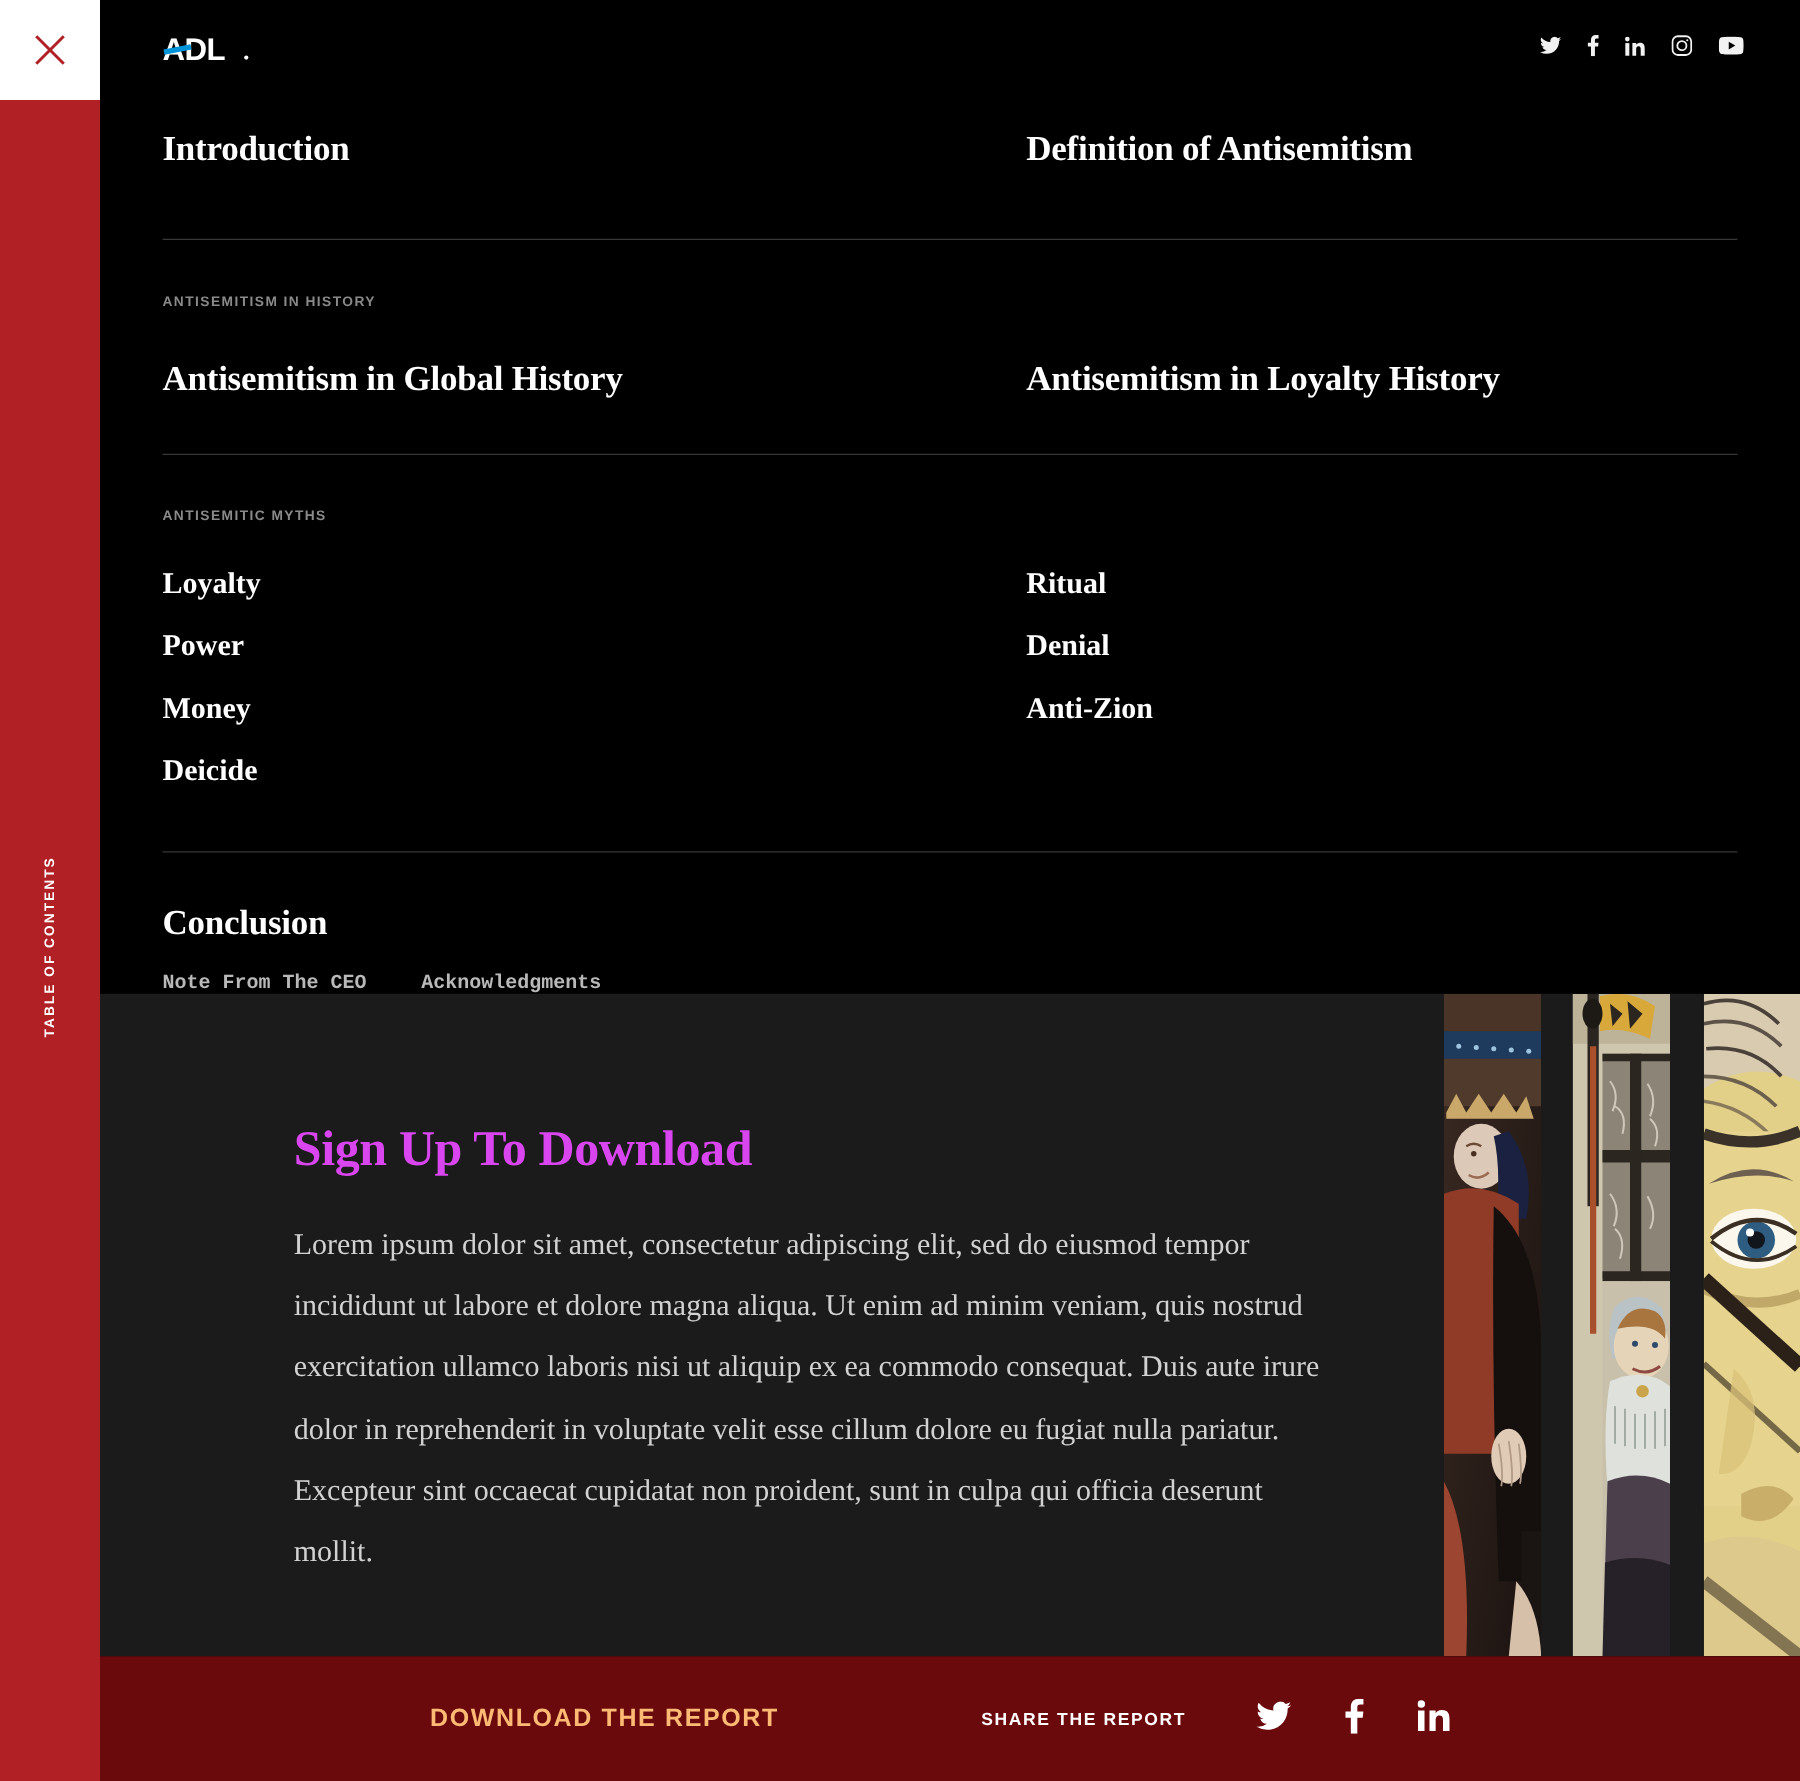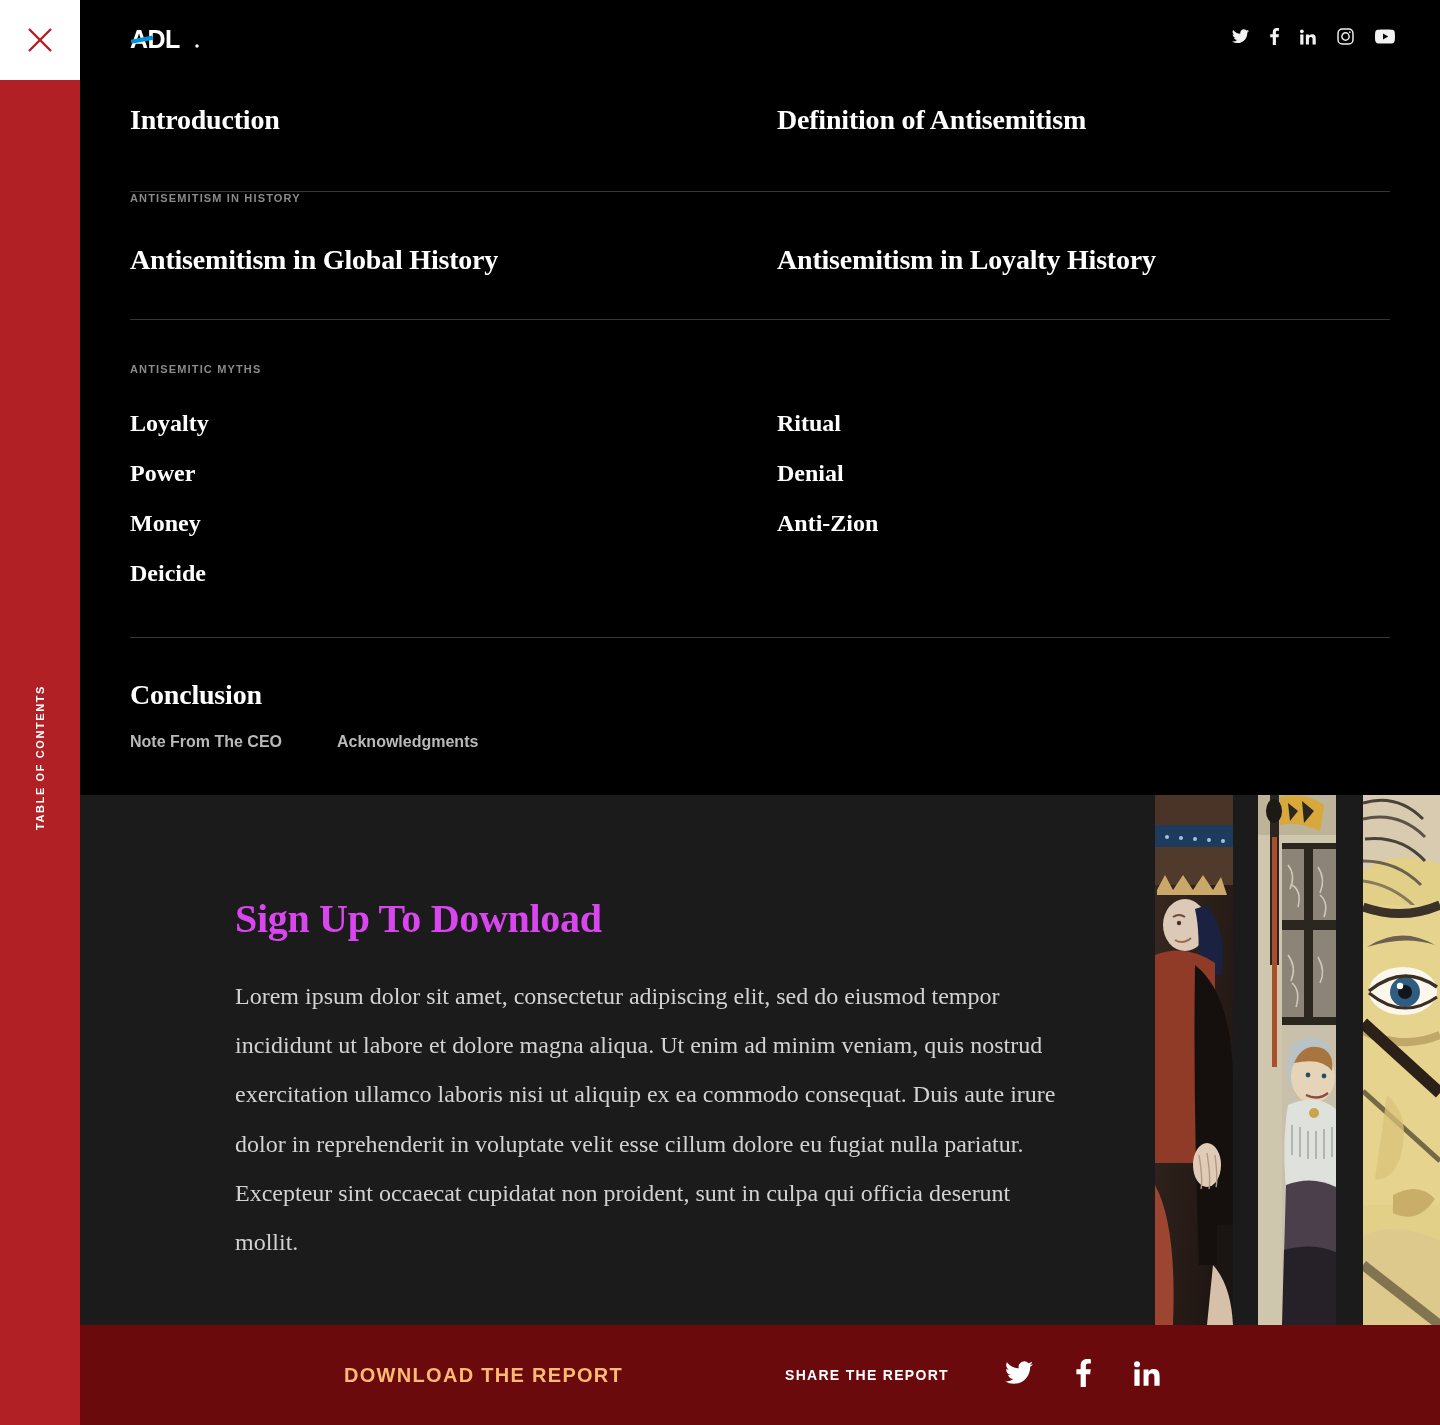--- a/index.html
+++ b/index.html
@@ -47,21 +47,21 @@
     position:absolute; left:50px; top:25px; width:72px; height:30px;
   }
   .social-top {
     position:absolute; right:45px; top:28px;
     display:flex; align-items:center; gap:21px;
   }
   .social-top .s-ico { display:block; cursor:pointer; opacity:.95; }
 
   .toc-body { position:absolute; left:50px; top:80px; width:1260px; }
 
-  .row2 { display:flex; }
+  .row2 { display:flex;gap:44px; }
   .col-l { width:647px; }
   .col-r { width:auto; }
 
   .toc-major {
     color:#ffffff;
     font-family:"Liberation Serif", serif;
     font-weight:bold;
     font-size:28px;
     line-height:1.05;
     letter-spacing:-0.2px;
@@ -83,21 +83,21 @@
     color:#ffffff;
     font-family:"Liberation Serif", serif;
     font-weight:bold;
     font-size:24px;
     line-height:1;
     cursor:pointer;
     display:inline-block;
   }
   .sub-link {
     color:#b9b9b9;
-    font-family:Liberation Sans, sans-serif;
+    font-family:Liberation Mono, monospace;
     font-weight:bold;
     font-size:16px;
     cursor:pointer;
     display:inline-block;
   }
 
   
   .signup {
     position:absolute; left:80px; top:795px; width:1360px; height:530px;
     background:#1B1B1B; overflow:hidden;
@@ -235,21 +235,21 @@
         <div class="col-l">
           <a class="toc-major">Introduction</a>
         </div>
         <div class="col-r">
           <a class="toc-major">Definition of Antisemitism</a>
         </div>
       </div>
 
       <div class="divider" style="margin-top:57px;"></div>
 
-      <div style="">
+      <div style="margin-top:44px;">
         <div class="kicker">ANTISEMITISM IN HISTORY</div>
         <div class="row2" style="margin-top:41px;">
           <div class="col-l">
             <a class="toc-major">Antisemitism in Global History</a>
           </div>
           <div class="col-r">
             <a class="toc-major">Antisemitism in Loyalty History</a>
           </div>
         </div>
       </div>

